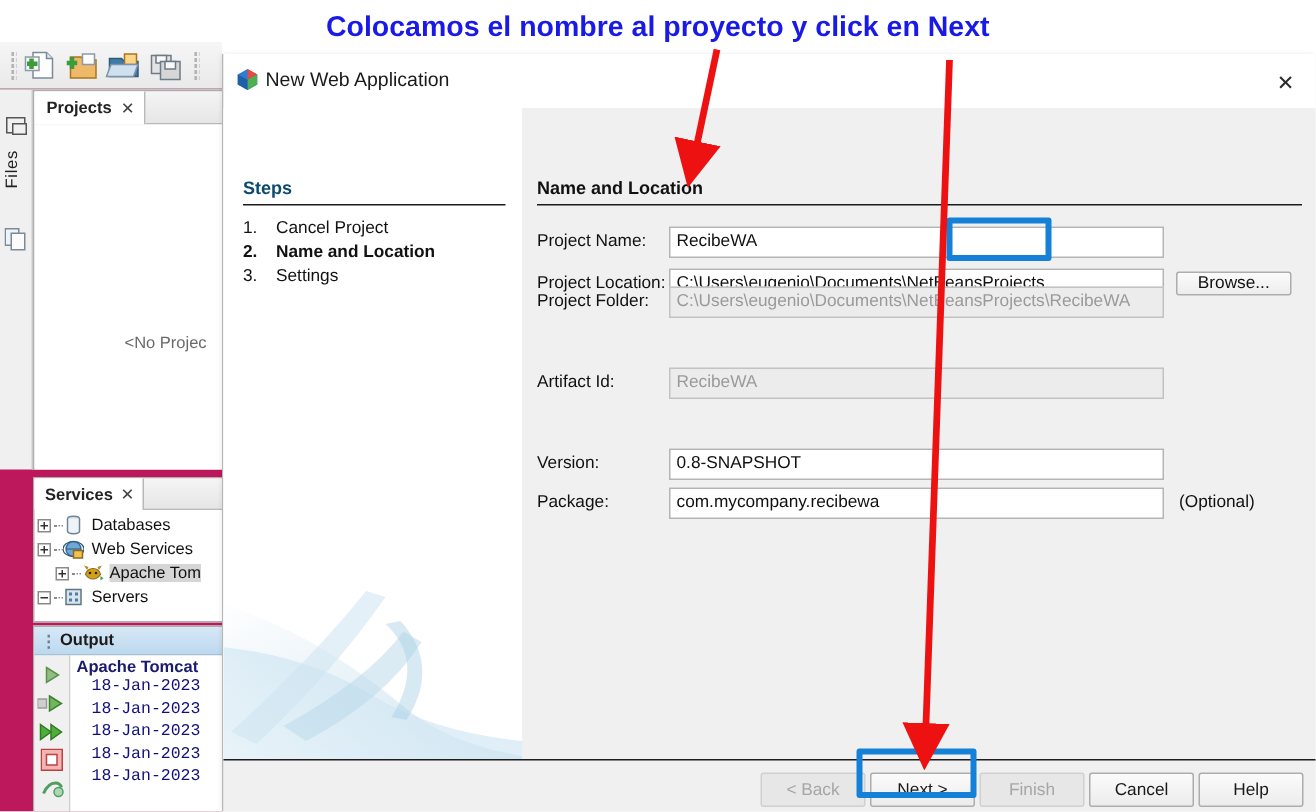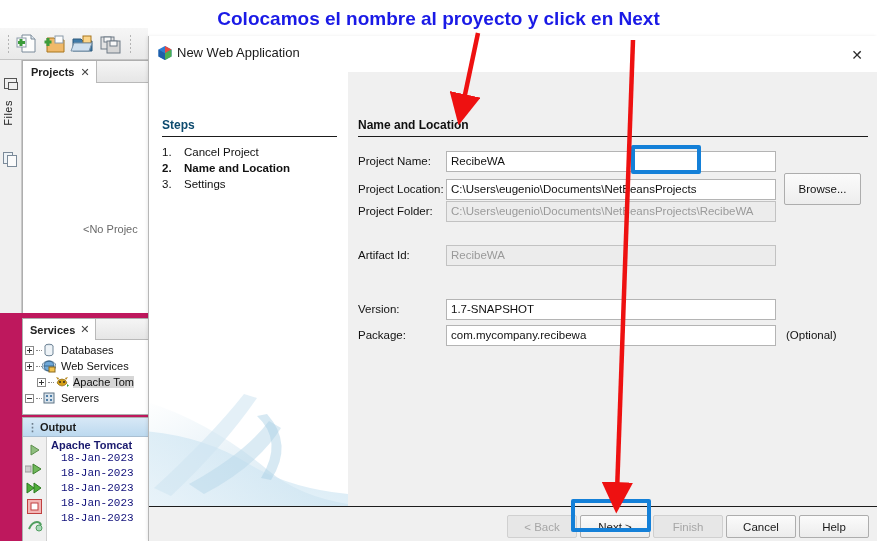--- a/index.html
+++ b/index.html
@@ -204,21 +204,21 @@
   .frow { position: absolute; left: 10px; height: 22px; display: flex; align-items: center; }
   .flabel { font-size: 11.5px; color: #111; width: 88px; flex: none; }
   .finput {
     height: 21px; background: #ffffff; border: 1px solid #b4b4b4;
     font-size: 11.5px; color: #111; padding: 0 4px;
     display: flex; align-items: center; white-space: nowrap; overflow: hidden;
   }
   .finput.readonly { background: #ececec; color: #9a9a9a; border-color: #c2c2c2; }
   .ftrail { font-size: 11.5px; color: #111; margin-left: 10px; white-space: nowrap; }
   .browse-btn {
-    height: 32px; width: 77px; margin-left: 8px;
+    height: 16px; width: 77px; margin-left: 8px;
     background: linear-gradient(#fbfbfb,#ededed);
     border: 1px solid #adadad; border-radius: 2px;
     display: flex; align-items: center; justify-content: center;
     font-size: 11.5px; color: #111;
   }
 
   
   #name-highlight {
     position: absolute; left: 283px; top: 73px; width: 70px; height: 29px;
     border: 4px solid #1480d8; border-radius: 2px;
@@ -487,34 +487,34 @@
           <span class="flabel">Project Name:</span>
           <span class="finput" style="width:330px;">RecibeWA</span>
         </div>
 
         <div class="frow" style="top:106px;justify-content:space-between;">
           <span class="flabel">Project Location:</span>
           <span class="finput" style="width:330px;">C:\Users\eugenio\Documents\NetBeansProjects</span>
           <span class="browse-btn">Browse...</span>
         </div>
 
-        <div class="frow" style="top:128px;">
+        <div class="frow" style="top:118px;">
           <span class="flabel">Project Folder:</span>
           <span class="finput readonly" style="width:330px;">C:\Users\eugenio\Documents\NetBeansProjects\RecibeWA</span>
         </div>
 
         <div class="frow" style="top:172px;">
           <span class="flabel">Artifact Id:</span>
           <span class="finput readonly" style="width:330px;">RecibeWA</span>
         </div>
 
 
         <div class="frow" style="top:226px;">
           <span class="flabel">Version:</span>
-          <span class="finput" style="width:330px;">1.7-SNAPSHOT</span>
+          <span class="finput" style="width:330px;">0.8-SNAPSHOT</span>
         </div>
 
         <div class="frow" style="top:252px;">
           <span class="flabel">Package:</span>
           <span class="finput" style="width:330px;">com.mycompany.recibewa</span>
           <span class="ftrail">(Optional)</span>
         </div>
 
         <div id="name-highlight"></div>
       </div>

